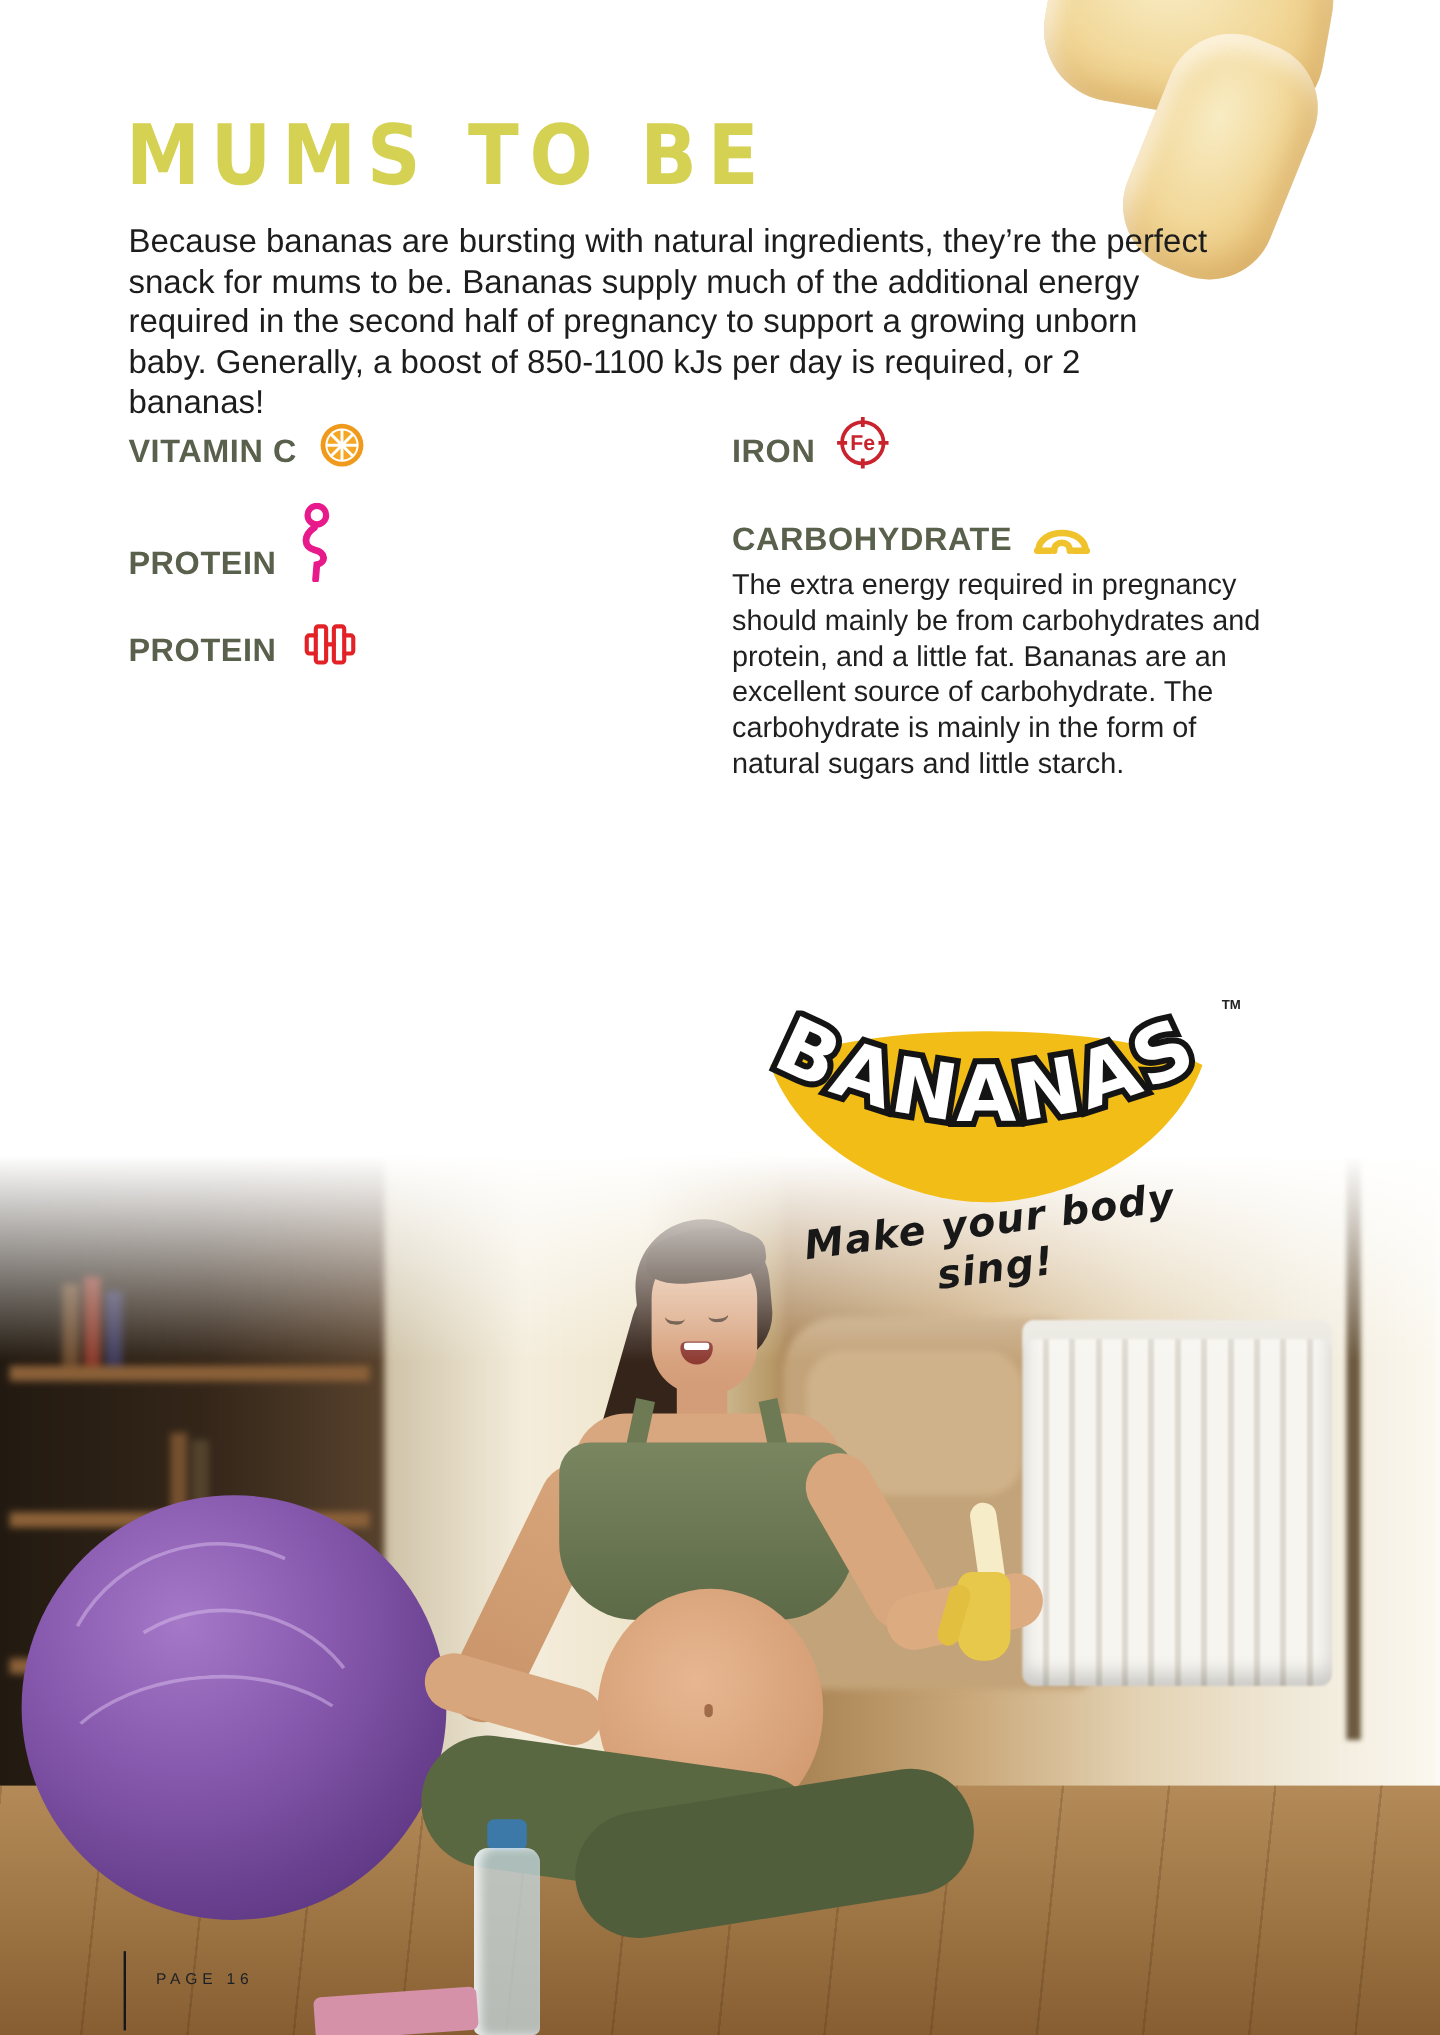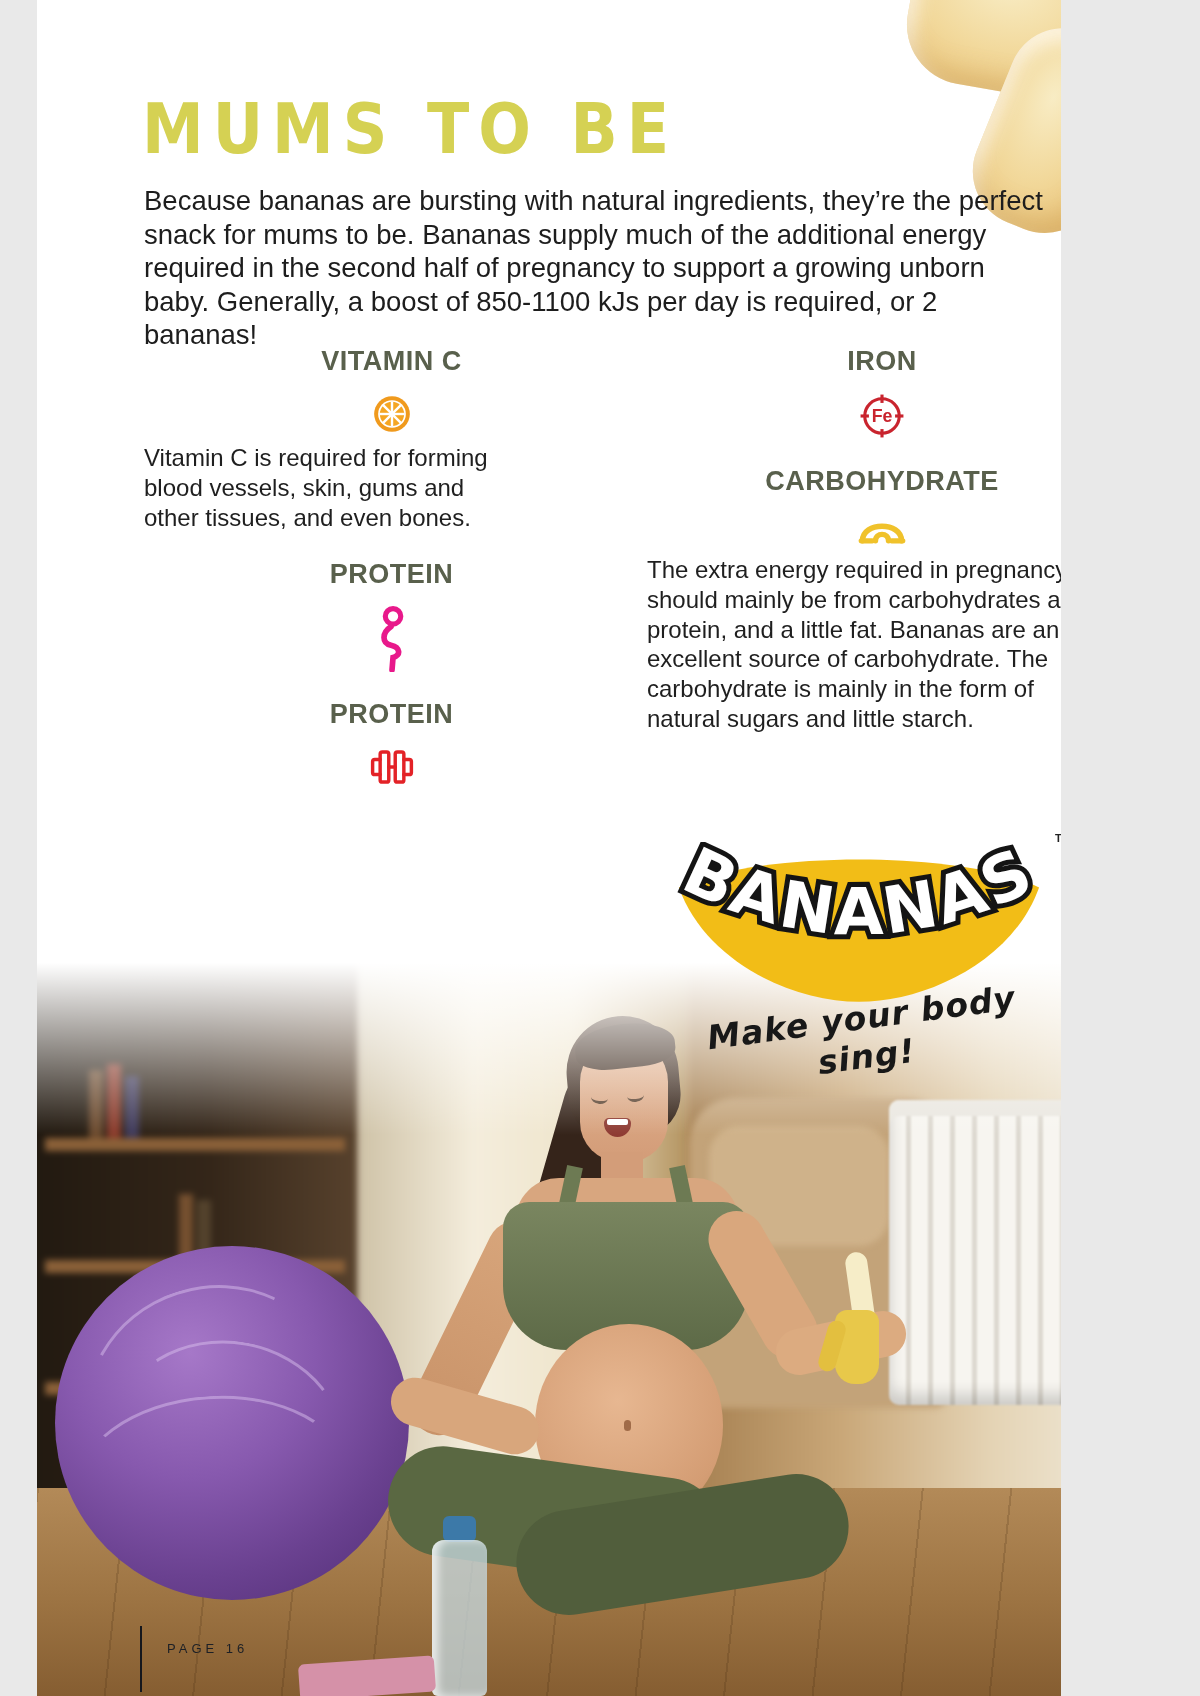--- a/index.html
+++ b/index.html
@@ -1,38 +1,38 @@
 <!DOCTYPE html>
 <html><head>
 <meta charset="utf-8">
 <style>
   html,body{margin:0;padding:0;background:#e9e9e9;}
-  .page{position:relative;width:1024px;height:1696px;background:#ffffff;overflow:hidden;
-        font-family:"Liberation Sans", sans-serif;color:#1f1f1f;margin-left:37px;}
+  .page{position:relative;width:1200px;height:1696px;background:#ffffff;overflow:hidden;
+        font-family:"Liberation Sans", sans-serif;color:#1f1f1f;}
 
   
   .deco{position:absolute;left:855px;top:-10px;width:345px;height:250px;}
   .chunk{position:absolute;border-radius:60px;
          background:radial-gradient(ellipse at 40% 35%, #f8ecc4 0%, #f2d99c 45%, #ecc87f 78%, #e2b468 100%);
          box-shadow:inset -10px -12px 24px rgba(190,140,70,.35), inset 8px 10px 18px rgba(255,250,235,.9);}
   .chunk1{left:18px;top:-60px;width:235px;height:165px;transform:rotate(10deg);}
   .chunk2{left:98px;top:38px;width:128px;height:205px;border-radius:55px;transform:rotate(22deg);}
 
   
   .title{position:absolute;left:105px;top:88px;font-family:"DejaVu Sans", sans-serif;
          font-weight:bold;font-size:62px;letter-spacing:9px;color:#d5d153;transform:scaleY(1.12);
          transform-origin:left top;}
   .intro{position:absolute;left:107px;top:184px;width:905px;font-size:27.5px;line-height:1.22;color:#1d1d1d;}
 
   
   .col{position:absolute;top:346px;}
   .col-left{left:107px;width:495px;}
   .col-right{left:610px;width:470px;}
   .section{margin-bottom:27px;}
-  .sec-head{display:flex;align-items:center;gap:16px;min-height:46px;margin-bottom:8px;flex-direction:column;}
+  .sec-head{display:flex;align-items:flex-end;gap:16px;min-height:46px;margin-bottom:8px;}
   .sec-label{font-size:27px;font-weight:bold;letter-spacing:.5px;color:#59604c;}
   .sec-body{font-size:24px;line-height:1.24;color:#1f1f1f;}
   .w370{width:375px;} .w440{width:445px;} .w485{width:488px;}
   .icon{flex:0 0 auto;display:block;}
 
   
   .logo-block{position:absolute;left:628px;top:838px;width:390px;z-index:6;}
   .brand-top{text-align:center;font-size:24px;font-weight:bold;letter-spacing:14px;color:#0f0f0f;
              padding-left:10px;}
   .trademark{position:absolute;right:-16px;top:-6px;font-size:11px;font-weight:bold;color:#222;}
@@ -148,21 +148,20 @@
           <circle cx="20" cy="20" r="13.2" fill="#ffffff"></circle>
           <circle cx="20" cy="20" r="11.6" fill="#f5a623"></circle>
           <g stroke="#ffffff" stroke-width="2.3">
             <line x1="20" y1="8" x2="20" y2="32"></line>
             <line x1="8" y1="20" x2="32" y2="20"></line>
             <line x1="11.6" y1="11.6" x2="28.4" y2="28.4"></line>
             <line x1="28.4" y1="11.6" x2="11.6" y2="28.4"></line>
           </g>
         </svg>
       </div>
-      <div class="sec-body w370">Vitamin C is required for forming blood vessels, skin, gums and other tissues, and even bones.</div>
     </div>
 
     <div class="section">
       <div class="sec-head">
         <span class="sec-label">PROTEIN</span>
         <svg class="icon" width="32" height="66" viewBox="0 0 30 64">
           <circle cx="16" cy="10" r="7.5" fill="none" stroke="#e8198b" stroke-width="5"></circle>
           <path d="M14 20 C 5 26, 5 36, 14 38 C 23 40, 24 48, 16 50 L 15 62" fill="none" stroke="#e8198b" stroke-width="5.5" stroke-linecap="round"></path>
         </svg>
       </div>

